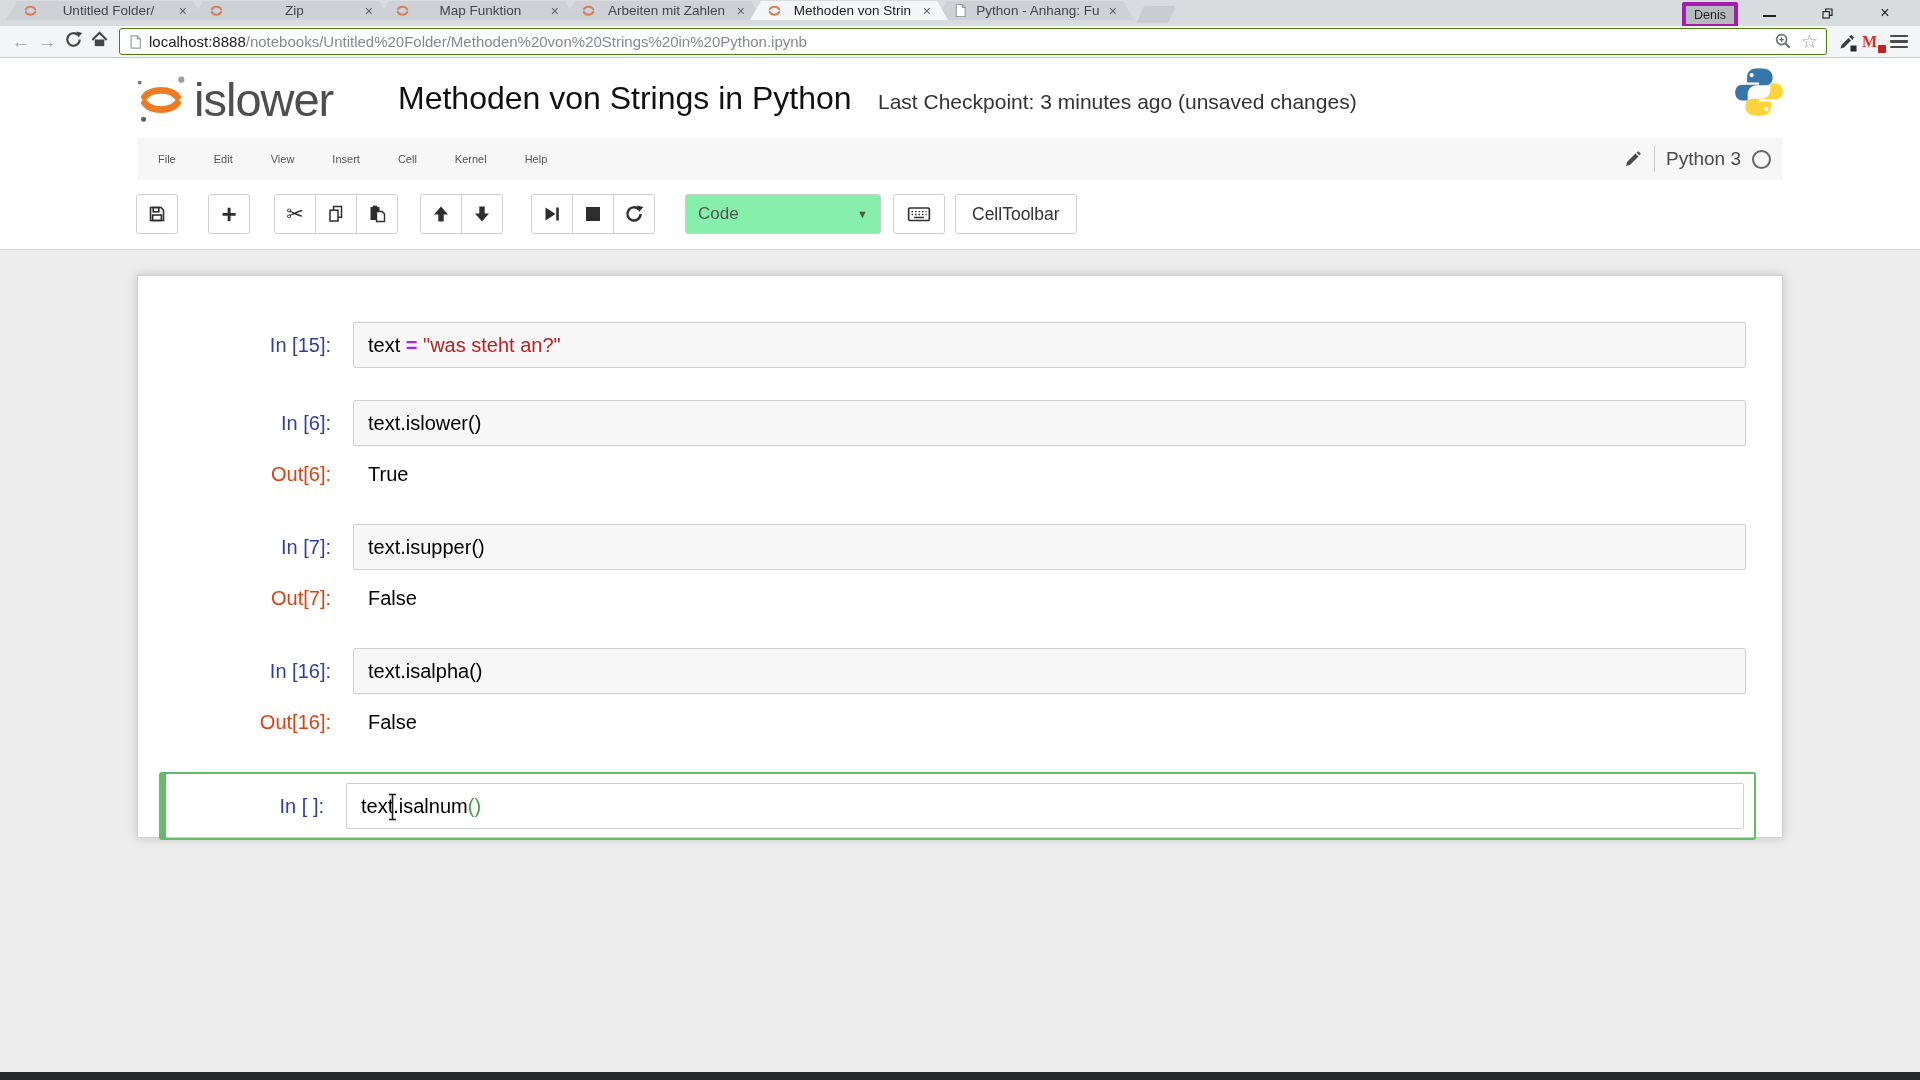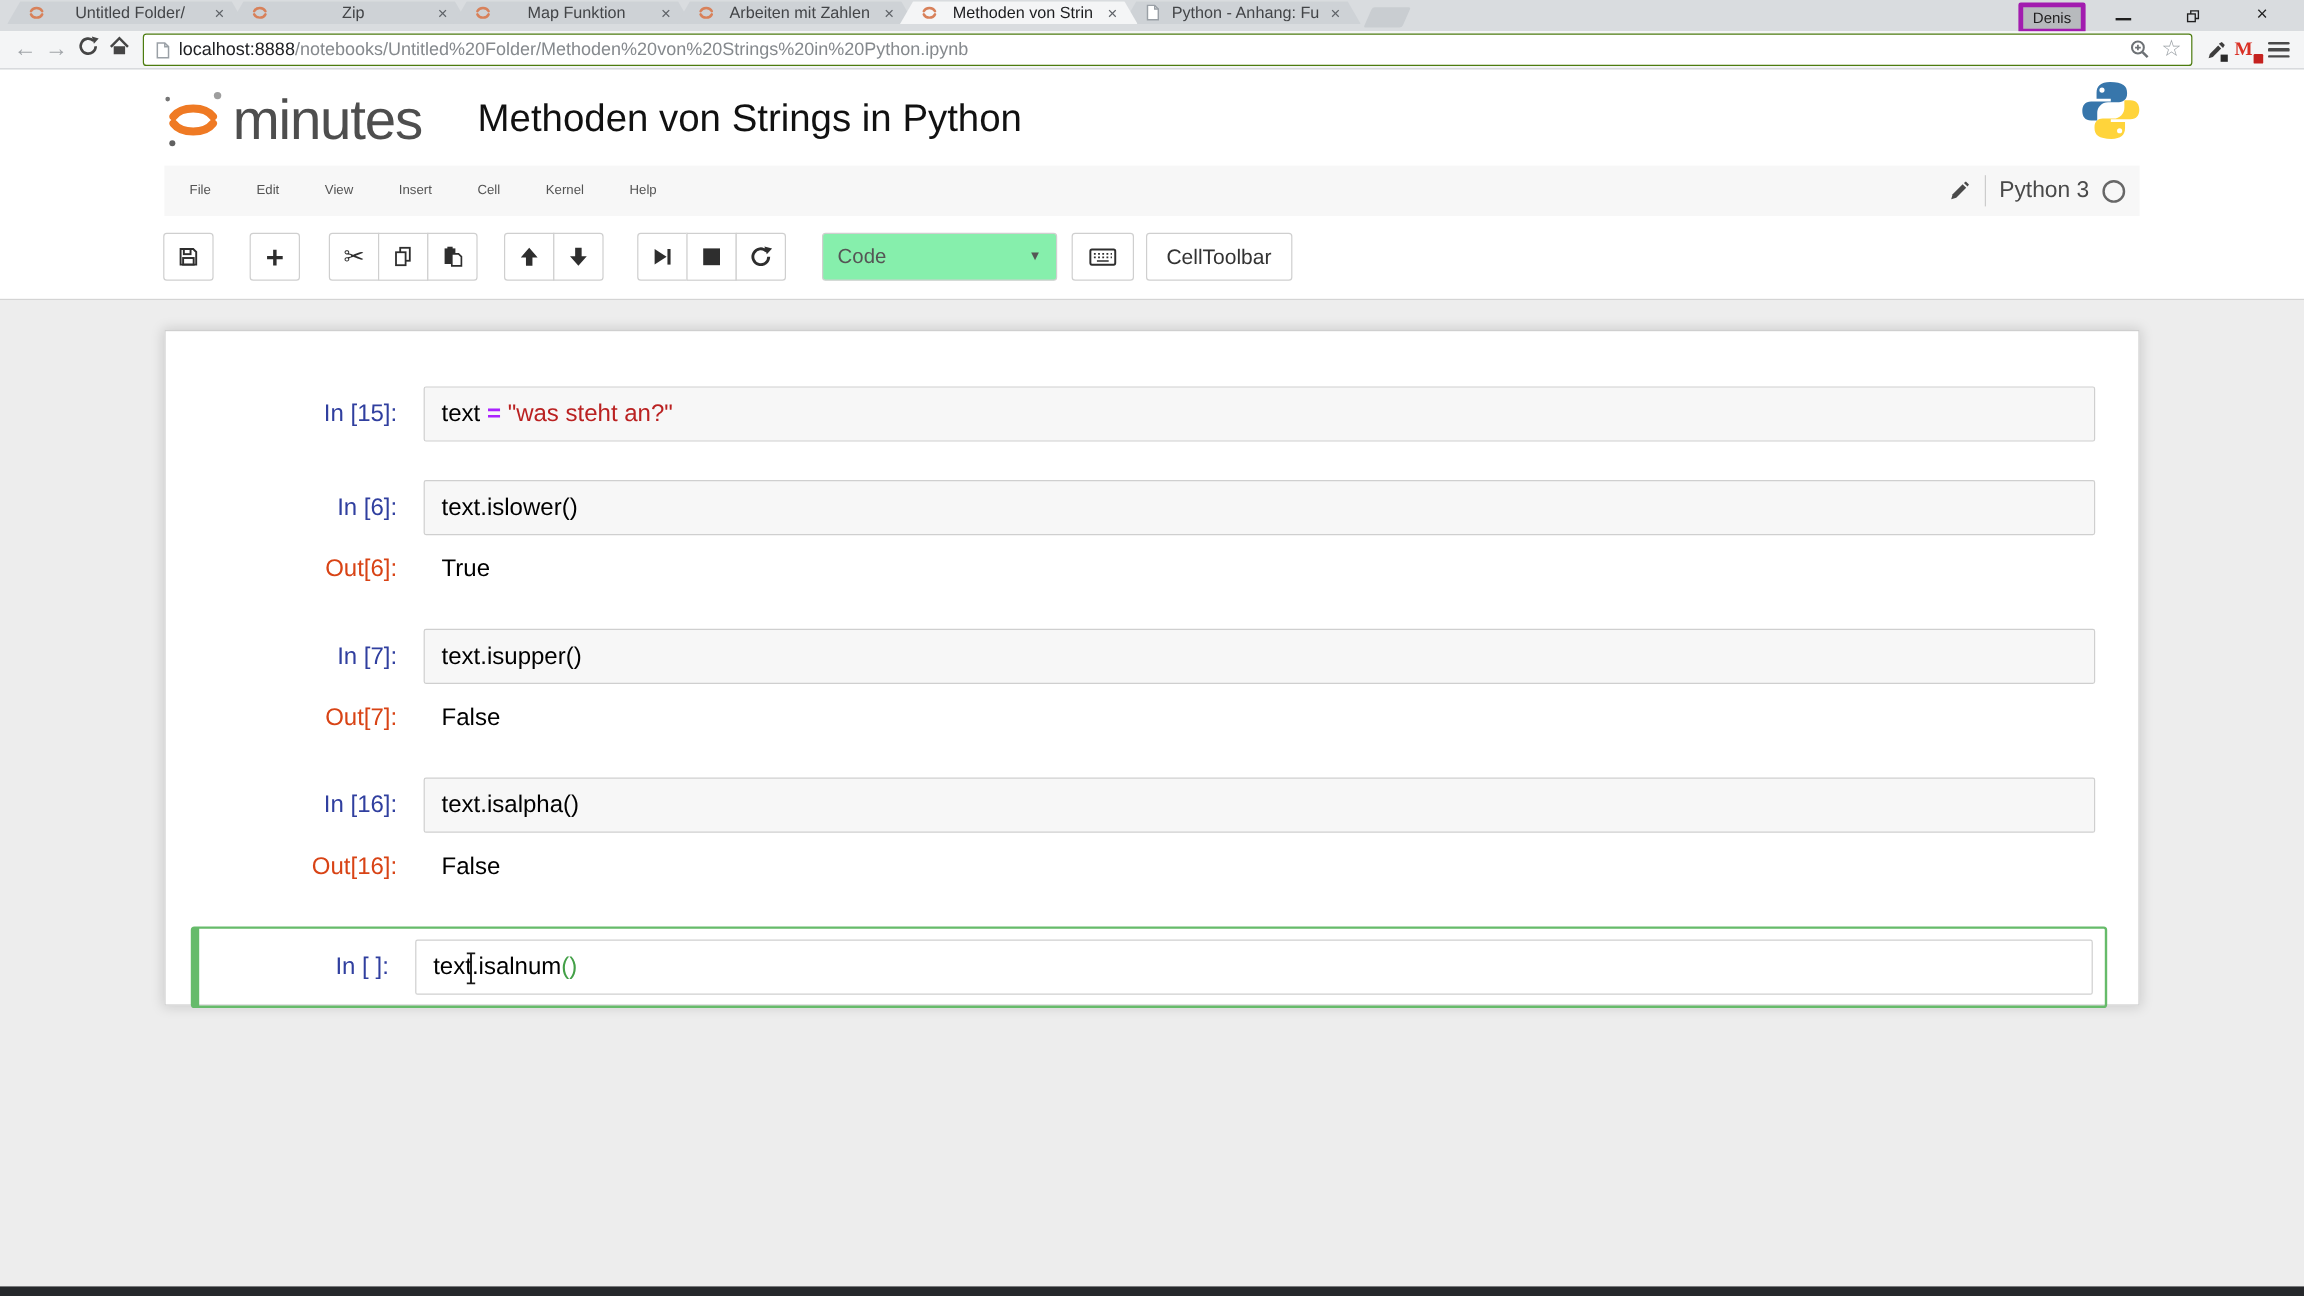--- a/index.html
+++ b/index.html
@@ -249,23 +249,24 @@
 
   <div class="jp-header">
     <div class="logo-wrap">
       <svg width="58" height="56" viewBox="0 0 60 56">
         <circle cx="51" cy="8" r="3.2" fill="#9e9e9e"></circle>
         <circle cx="8" cy="11" r="2" fill="#757575"></circle>
         <circle cx="12" cy="49" r="2.6" fill="#616161"></circle>
         <path d="M13 26 A19 12.5 0 0 1 47 26" fill="none" stroke="#EF7A24" stroke-width="7" stroke-linecap="round"></path>
         <path d="M13 32 A19 12.5 0 0 0 47 32" fill="none" stroke="#EF7A24" stroke-width="7" stroke-linecap="round"></path>
       </svg>
-      <span class="logo-text">minutes</span>
+      <span class="logo-text">islower</span>
     </div>
     <span class="nb-title">Methoden von Strings in Python</span>
+    <span class="checkpoint">Last Checkpoint: 3 minutes ago (unsaved changes)</span>
     <svg class="pylogo" width="52" height="52" viewBox="0 0 46 46">
       <path fill="#3776AB" d="M22.5 2c-7 0-10 3-10 8v4.5h10.5v2H8.5C4 16.5 2 19.5 2 23.5s2 7 6.5 7H13v-5.5c0-4.5 3.5-8 8-8h8c3.5 0 6-2.5 6-6V10c0-5-3-8-12.5-8z"></path>
       <path fill="#FFD43B" d="M23.5 44c7 0 10-3 10-8v-4.5H23v-2h14.5c4.5 0 6.5-3 6.5-7s-2-7-6.5-7H33v5.5c0 4.5-3.5 8-8 8h-8c-3.5 0-6 2.5-6 6V36c0 5 3 8 12.5 8z"></path>
       <circle cx="16.5" cy="8" r="1.9" fill="#fff"></circle>
         <circle cx="29.5" cy="38" r="1.9" fill="#fff"></circle>
     </svg>
   </div>
 
   <div class="menurow">
     <div class="menurow-inner">

